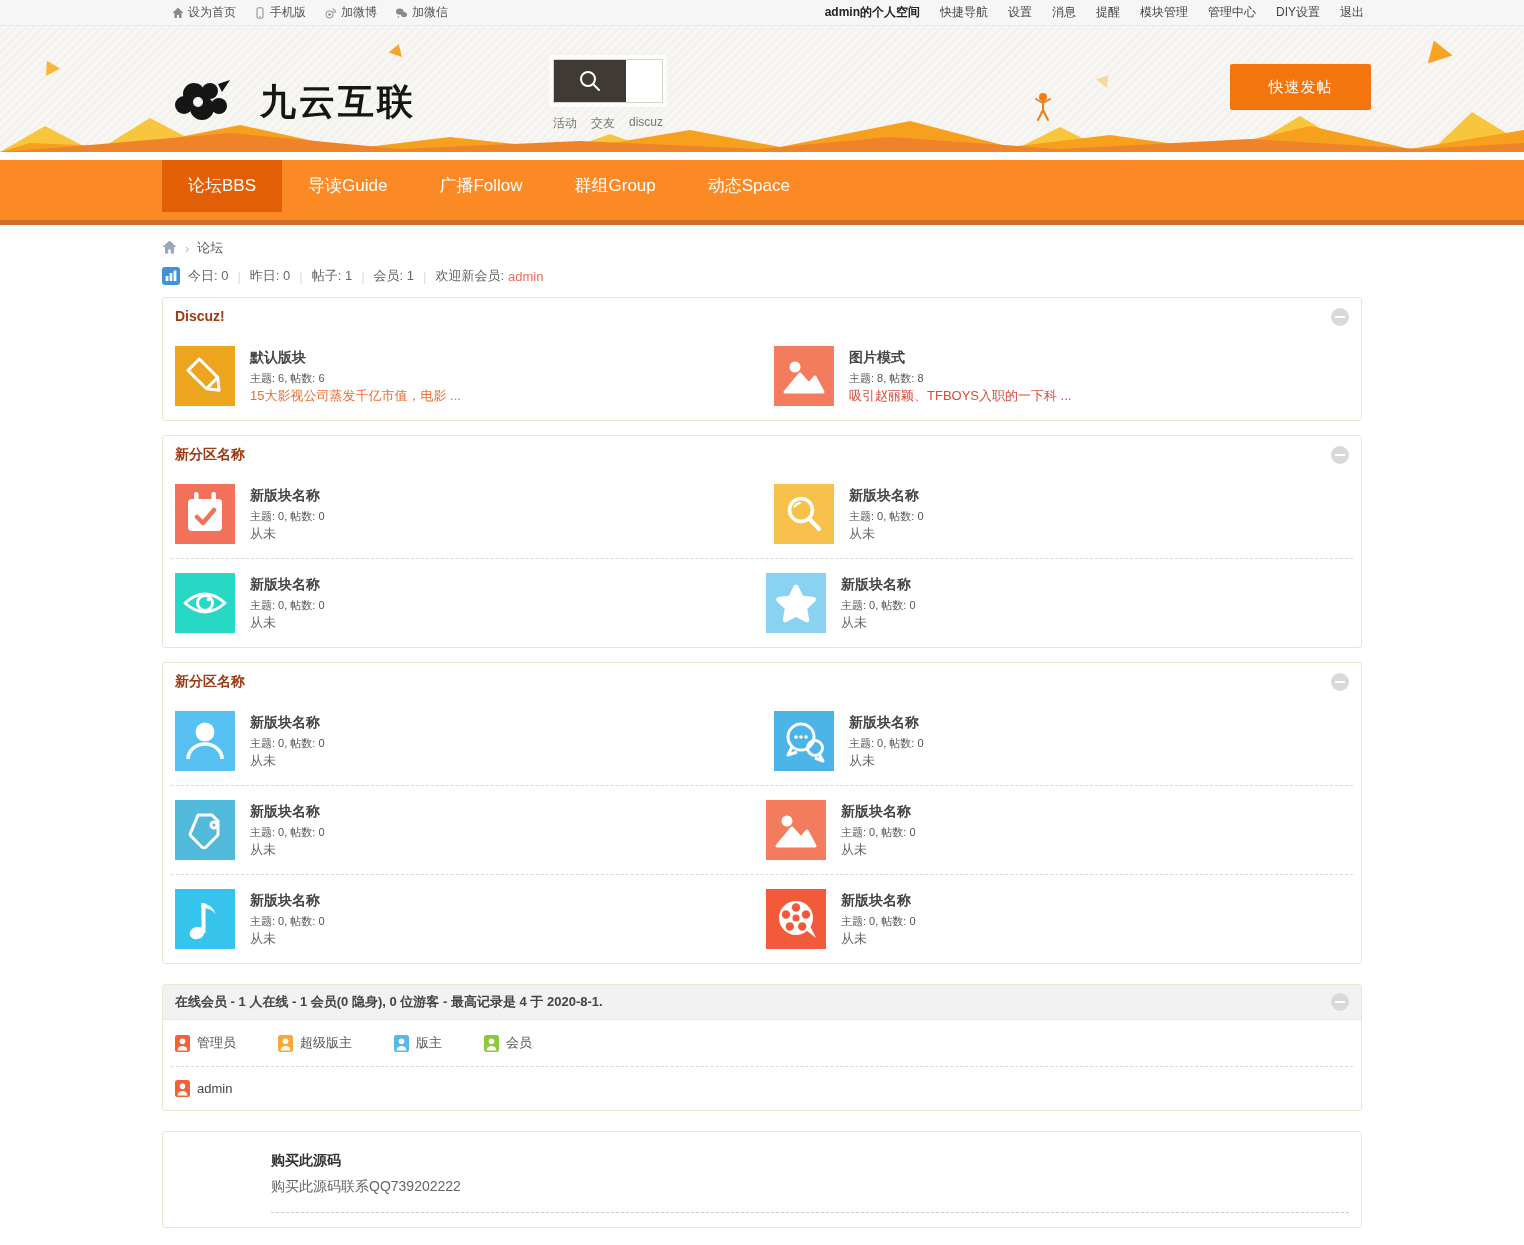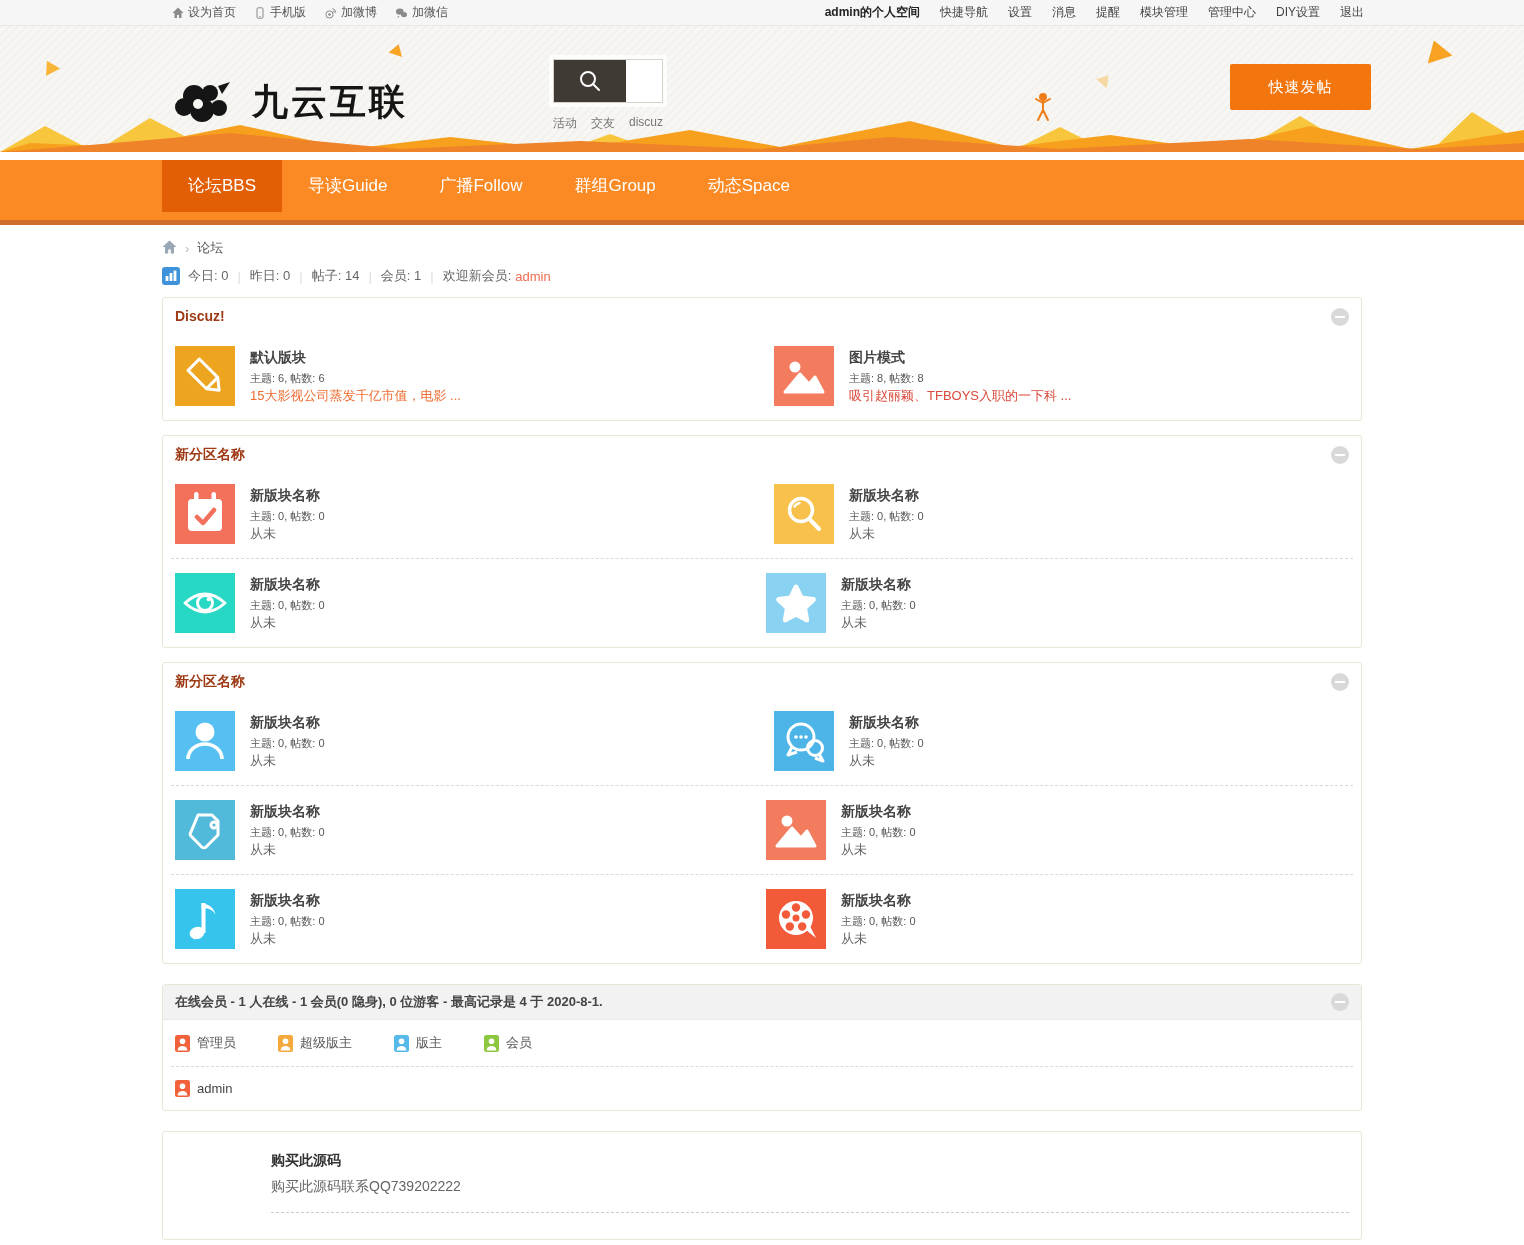--- a/index.html
+++ b/index.html
@@ -11,21 +11,21 @@
             display:flex; justify-content:space-between; align-items:center; padding:0 160px 0 172px; }
   .topbar-left, .topbar-right { display:flex; align-items:center; gap:18px; }
   .topbar-item { display:inline-flex; align-items:center; gap:4px; color:#555; }
   .topbar-right a { color:#444; margin-left:2px; }
   .topbar-right a.bold { font-weight:bold; color:#222; }
 
   
   .header { position:relative; height:126px; background:#f7f6f2;
             background-image:repeating-linear-gradient(135deg, rgba(0,0,0,0.018) 0 2px, transparent 2px 6px); overflow:hidden; }
   .mountains { position:absolute; left:0; bottom:0; width:100%; height:50px; display:block; }
-  .logo { position:absolute; left:172px; top:52px; display:flex; align-items:center; gap:8px; }
+  .logo { position:absolute; left:172px; top:52px; display:flex; gap:16px; }
   .logo-text { font-size:36px; font-weight:bold; color:#151515; letter-spacing:3px; }
   .search-wrap { position:absolute; left:553px; top:33px; }
   .search-box { display:flex; border:1px solid #d6d3cc; background:#fff; box-shadow:0 0 0 4px rgba(255,255,255,0.75); }
   .search-input { width:360px; height:42px; border:0; outline:none; padding:0 12px; font-size:14px; color:#333; background:#fff; }
   .search-input::placeholder { color:#aaa; }
   .search-btn { width:72px; height:42px; background:#3f3a33; border:0; cursor:pointer; display:flex; align-items:center; justify-content:center; }
   .hot-words { margin-top:12px; font-size:12px; color:#777; display:flex; gap:14px; }
   .post-btn { position:absolute; left:1230px; top:38px; width:141px; height:46px; background:#f2750e; color:#fff;
               font-size:15px; border:0; border-radius:2px; cursor:pointer; letter-spacing:1px; }
   .tri { position:absolute; width:0; height:0; }
@@ -64,21 +64,21 @@
   .forum-name { font-size:14px; font-weight:bold; color:#454545; }
   .forum-stats { font-size:11px; color:#555; margin-top:4px; }
   .forum-last { font-size:13px; margin-top:4px; }
 
   .online-head { background:#f2f2f2; padding:8px 12px; display:flex; justify-content:space-between; align-items:center;
                  font-size:13px; font-weight:bold; color:#444; border-bottom:1px solid #e9e9e9; }
   .legend-row { padding:14px 12px; display:flex; align-items:center; gap:42px; font-size:13px; color:#555; }
   .legend-item { display:inline-flex; align-items:center; gap:7px; }
   .member-row { border-top:1px dashed #d9d9d9; margin:0 8px; padding:13px 4px; display:flex; align-items:center; gap:7px; font-size:13px; color:#444; }
 
-  .buy-box { border:1px solid #eae6d4; border-radius:3px; background:#fff; margin:20px 0 26px; padding:20px 12px 16px; }
+  .buy-box { border:1px solid #eae6d4; border-radius:3px; background:#fff; margin:20px 0 26px; padding:20px 12px 4px; }
   .buy-inner { margin-left:96px; padding-bottom:16px; border-bottom:1px dashed #ccc; }
   .buy-title { font-size:14px; font-weight:bold; color:#333; }
   .buy-desc { font-size:14px; color:#666; margin-top:8px; }
   .buy-pad { height:10px; }
 </style>
 </head>
 <body>
 
 <div class="topbar">
   <div class="topbar-left">
@@ -206,21 +206,21 @@
       <g fill="#fff">
           <rect x="3.6" y="9" width="2.8" height="5"></rect>
           <rect x="7.6" y="6" width="2.8" height="8"></rect>
           <rect x="11.6" y="3.6" width="2.8" height="10.4"></rect>
         </g>
     </svg>
     <span>今日: 0</span>
     <span class="sep">|</span>
     <span>昨日: 0</span>
     <span class="sep">|</span>
-    <span>帖子: 14</span>
+    <span>帖子: 1</span>
     <span class="sep">|</span>
     <span>会员: 1</span>
     <span class="sep">|</span>
     <span>欢迎新会员:</span>
     <a class="welcome-user">admin</a>
   </div>
 
   <div class="box">
     <div class="box-title-row">
       <a class="box-title">Discuz!</a>

